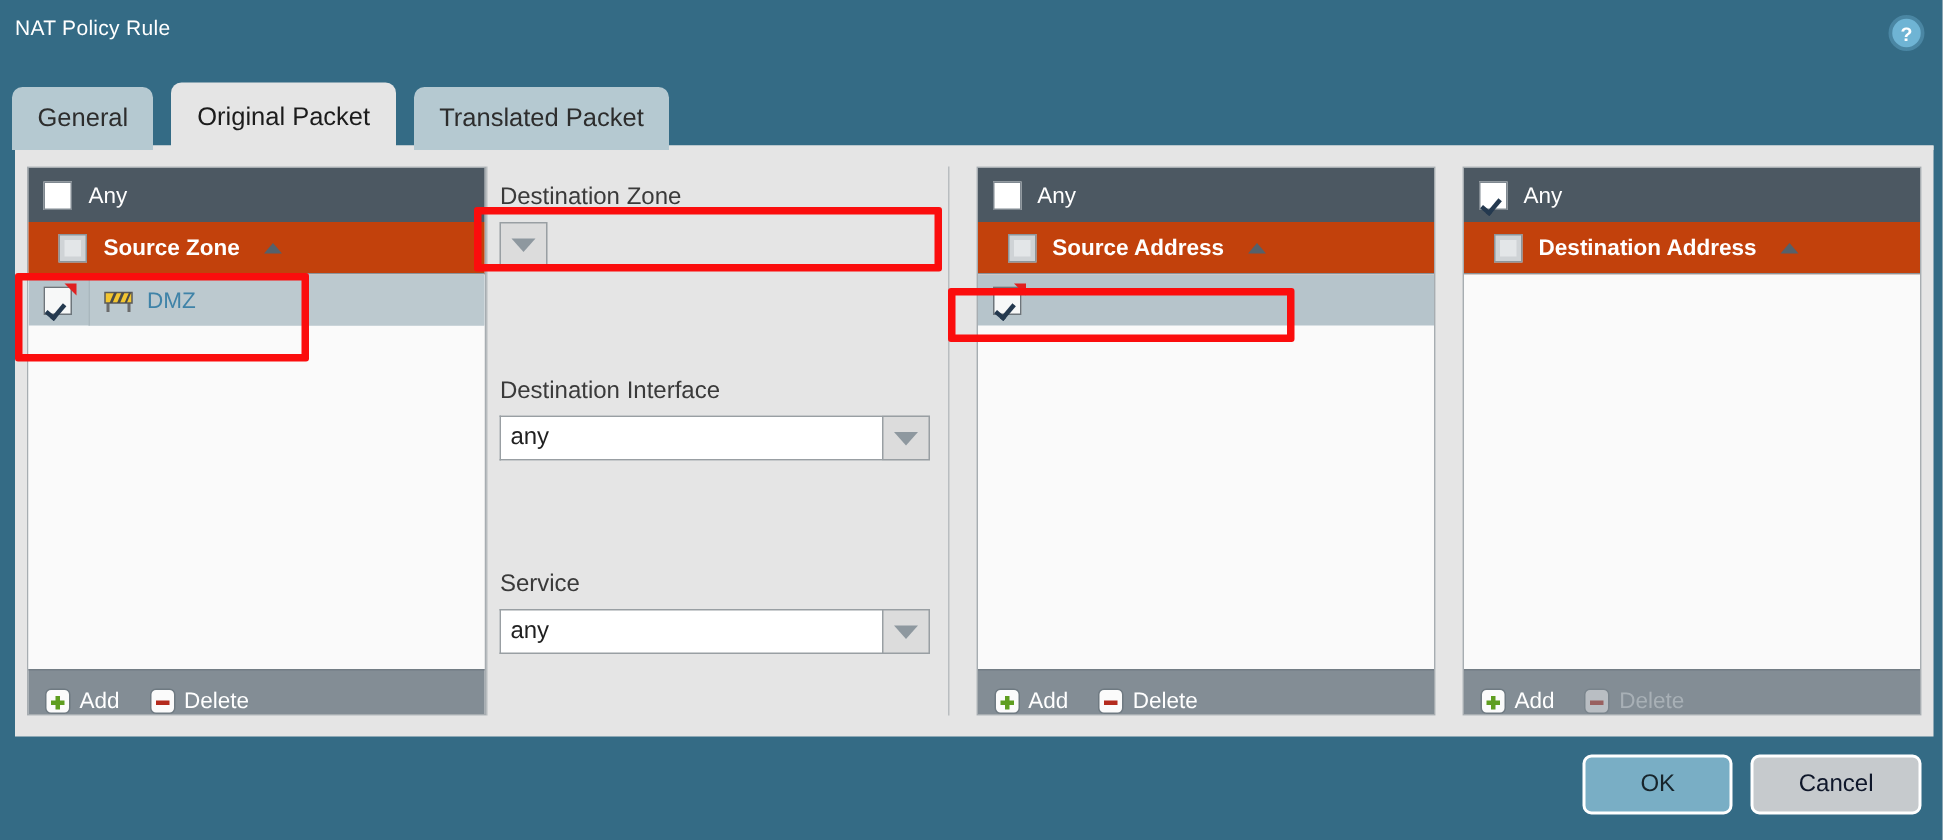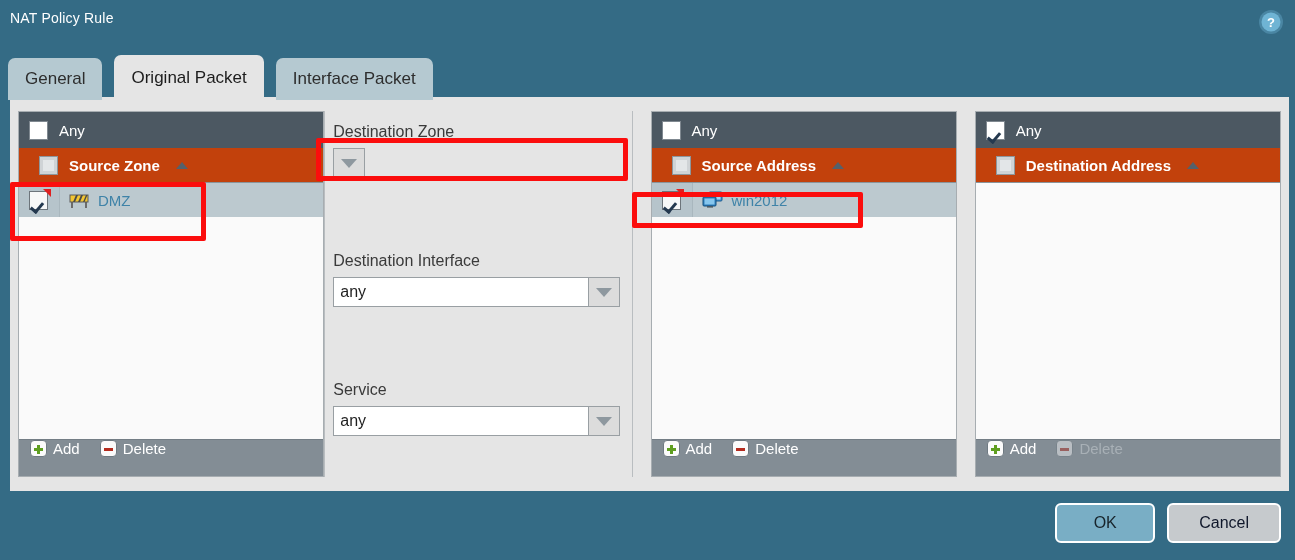--- a/index.html
+++ b/index.html
@@ -134,24 +134,24 @@
     padding-left: 9px;
     border-left: 1px solid #a9b7be;
     text-align: right;
   }
   .item-row .name {
     font-size: 15px;
     color: #3f83a8;
   }
 
   .panel-footer {
-    height: 37px;
+    height: 30px;
     background: #838d95;
     border-top: 1px solid #737d85;
-    display: flex; align-items: flex-start;
+    display: flex; align-items: flex-end;
     padding-left: 11px;
     gap: 20px;
     flex: none;
   }
   .footer-btn {
     display: flex; align-items: center; gap: 6px;
     font-size: 15px; color: #ffffff;
     cursor: pointer;
   }
   .footer-btn.disabled { color: #a8b0b6; cursor: default; }
@@ -297,21 +297,21 @@
   <svg width="26" height="26" viewBox="0 0 26 26">
     <circle cx="13" cy="13" r="12" fill="#4a86a3"></circle>
     <circle cx="13" cy="13" r="9.5" fill="#6fb4d4"></circle>
     <text x="13" y="18" font-family="Liberation Sans, sans-serif" font-size="13" font-weight="bold" fill="#ffffff" text-anchor="middle">?</text>
   </svg>
 </div>
 
 <div id="tabstrip">
   <div class="tab">General</div>
   <div class="tab active">Original Packet</div>
-  <div class="tab">Interface Packet</div>
+  <div class="tab">Translated Packet</div>
 </div>
 
 <div id="content-panel">
   <div class="columns">
 
     <div class="list-panel">
       <div class="row-any">
         <span class="cb"></span>
         <span class="lbl">Any</span>
       </div>
@@ -395,32 +395,20 @@
         <span class="lbl">Source Address</span>
         <span class="sort-caret"></span>
       </div>
       <div class="list-body">
         <div class="item-row">
           <span class="cell-check">
             <span class="cb boxed checked">
               <span class="cb-flag"></span>
             </span>
           </span>
-          <span class="cell-main">
-            <span class="host-icon">
-              <svg width="21" height="18" viewBox="0 0 21 18">
-                <rect x="7" y="1" width="13" height="9" rx="1" fill="#3c8fd0" stroke="#1f5d91" stroke-width="1"></rect>
-                <rect x="8.5" y="2.5" width="10" height="6" fill="#9ed2f2"></rect>
-                <rect x="1" y="6" width="13" height="9" rx="1" fill="#2f7ebd" stroke="#14507f" stroke-width="1"></rect>
-                <rect x="2.5" y="7.5" width="10" height="6" fill="#86c6ee"></rect>
-                <rect x="5" y="15" width="6" height="1.6" fill="#4d5b66"></rect>
-              </svg>
-            </span>
-            <span class="name">win2012</span>
-          </span>
         </div>
       </div>
       <div class="panel-footer">
         <span class="footer-btn">
           <span class="icon-box plus"></span>
           <span>Add</span>
         </span>
         <span class="footer-btn">
           <span class="icon-box minus"></span>
           <span>Delete</span>

